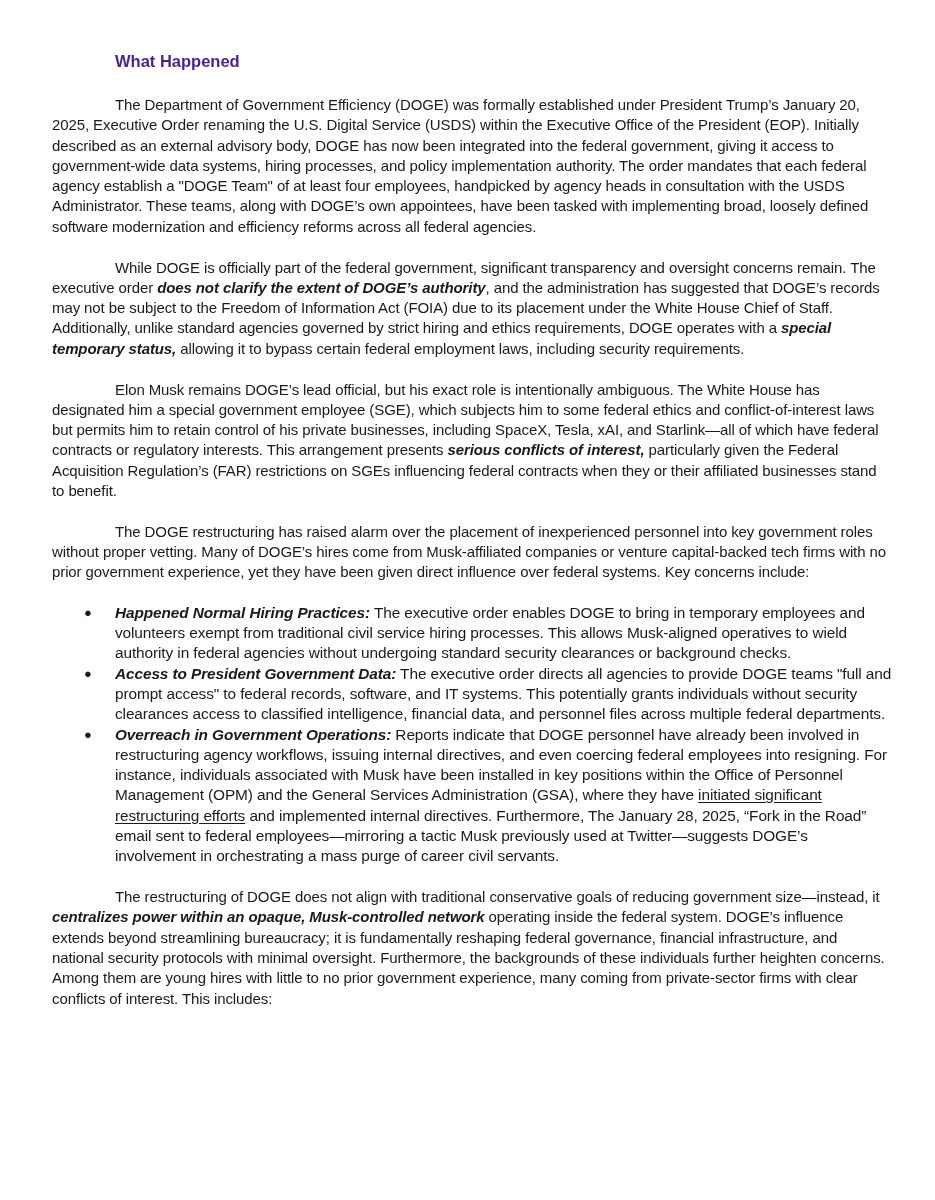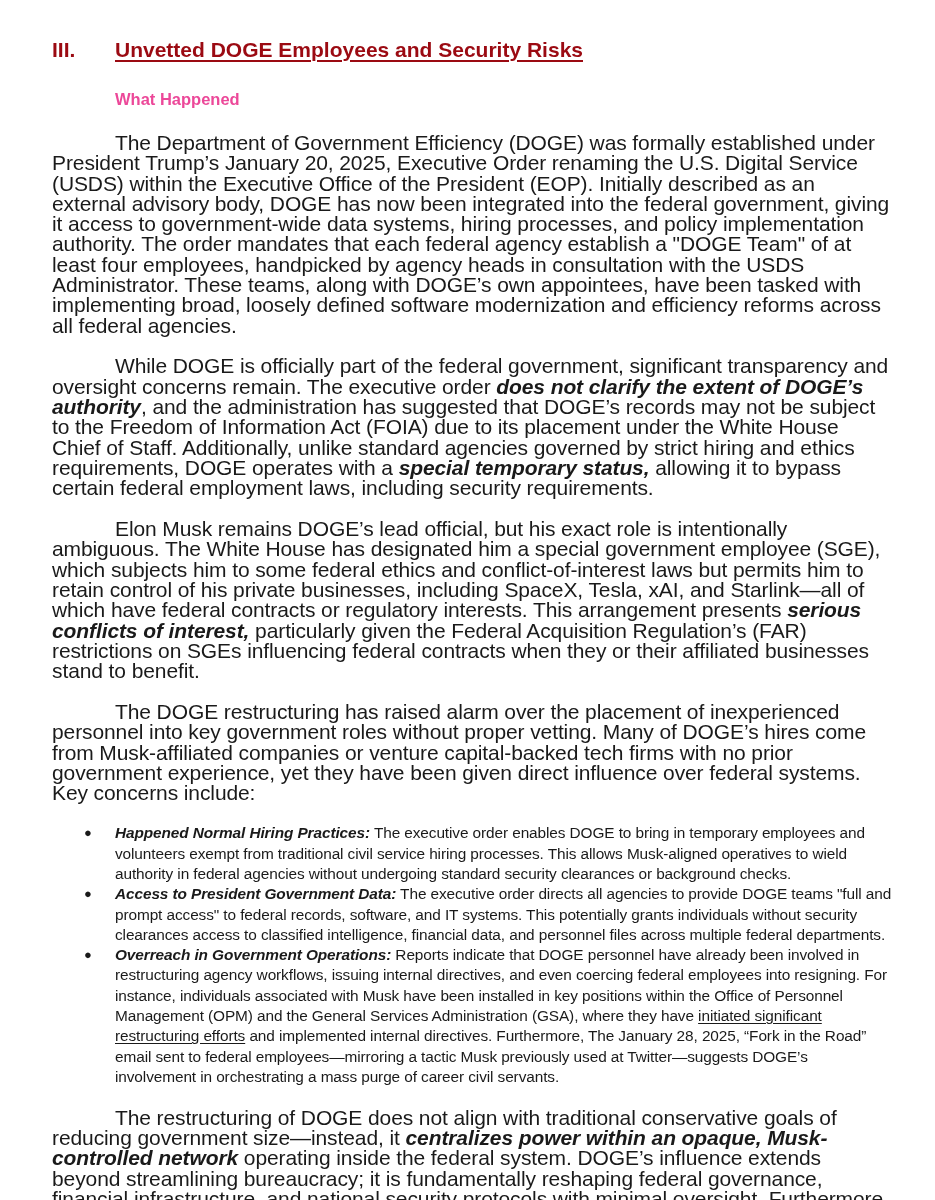--- a/index.html
+++ b/index.html
@@ -33,29 +33,29 @@
     .section-number {
       width: 63px;
       flex: 0 0 63px;
     }
     .section-title {
       text-decoration: underline;
       text-underline-offset: 3px;
       text-decoration-thickness: 2px;
     }
     .subheading {
-      color: #ec4899;
+      color: #4c1d95;
       font-weight: bold;
       font-size: 16.5px;
-      margin: 20px 0 0 63px;
+      margin: 12px 0 0 63px;
       line-height: 22px;
     }
     p.body {
       margin: 0;
-      font-size: 21px;
+      font-size: 15px;
       line-height: 20.3px;
       text-indent: 63px;
       letter-spacing: -0.1px;
     }
     .p1 { margin-top: 23px !important; }
     .gap { margin-top: 20.5px !important; }
     b { font-weight: bold; font-style: italic; }
     ul.concerns {
       list-style: none;
       margin: 20px 0 0 0;
@@ -78,24 +78,20 @@
       color: #1a1a1a;
       text-decoration: underline;
       text-underline-offset: 2px;
     }
   </style>
 </head>
 <body>
 
 <div class="page">
 
-  <h1 class="section-heading">
-    <span class="section-number">III.</span>
-    <span class="section-title">Unvetted DOGE Employees and Security Risks</span>
-  </h1>
 
   <h2 class="subheading">What Happened</h2>
 
   <p class="body p1">The Department of Government Efficiency (DOGE) was formally established under President Trump’s January 20, 2025, Executive Order renaming the U.S. Digital Service (USDS) within the Executive Office of the President (EOP). Initially described as an external advisory body, DOGE has now been integrated into the federal government, giving it access to government-wide data systems, hiring processes, and policy implementation authority. The order mandates that each federal agency establish a "DOGE Team" of at least four employees, handpicked by agency heads in consultation with the USDS Administrator. These teams, along with DOGE’s own appointees, have been tasked with implementing broad, loosely defined software modernization and efficiency reforms across all federal agencies.</p>
 
   <p class="body gap"><span>While DOGE is officially part of the federal government, significant transparency and oversight concerns remain. The executive order </span><b>does not clarify the extent of DOGE’s authority</b><span>, and the administration has suggested that DOGE’s records may not be subject to the Freedom of Information Act (FOIA) due to its placement under the White House Chief of Staff. Additionally, unlike standard agencies governed by strict hiring and ethics requirements, DOGE operates with a </span><b>special temporary status,</b><span> allowing it to bypass certain federal employment laws, including security requirements.</span></p>
 
   <p class="body gap"><span>Elon Musk remains DOGE’s lead official, but his exact role is intentionally ambiguous. The White House has designated him a special government employee (SGE), which subjects him to some federal ethics and conflict-of-interest laws but permits him to retain control of his private businesses, including SpaceX, Tesla, xAI, and Starlink—all of which have federal contracts or regulatory interests. This arrangement presents </span><b>serious conflicts of interest,</b><span> particularly given the Federal Acquisition Regulation’s (FAR) restrictions on SGEs influencing federal contracts when they or their affiliated businesses stand to benefit.</span></p>
 
   <p class="body gap">The DOGE restructuring has raised alarm over the placement of inexperienced personnel into key government roles without proper vetting. Many of DOGE’s hires come from Musk-affiliated companies or venture capital-backed tech firms with no prior government experience, yet they have been given direct influence over federal systems. Key concerns include:</p>

